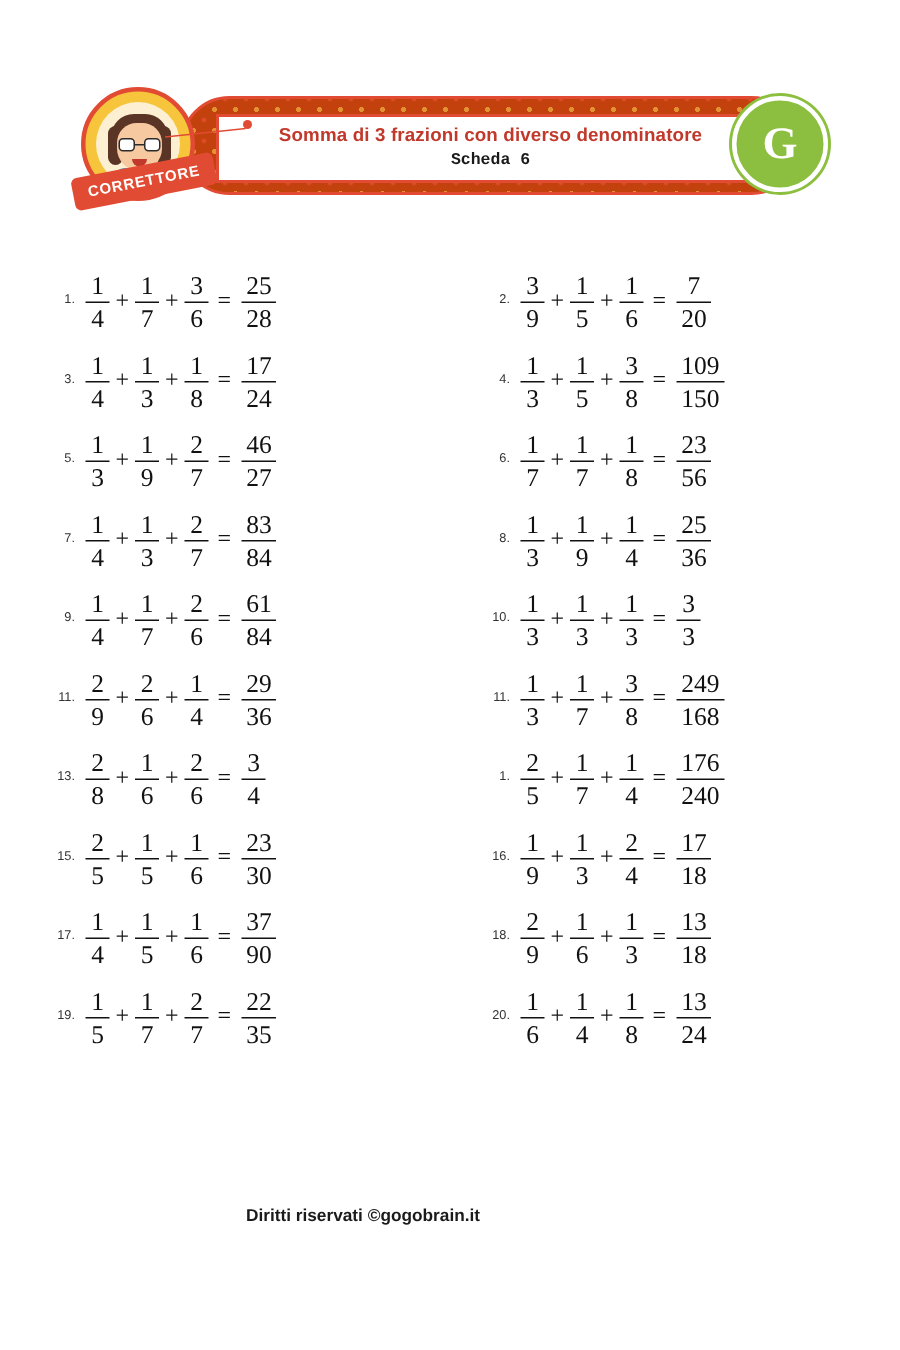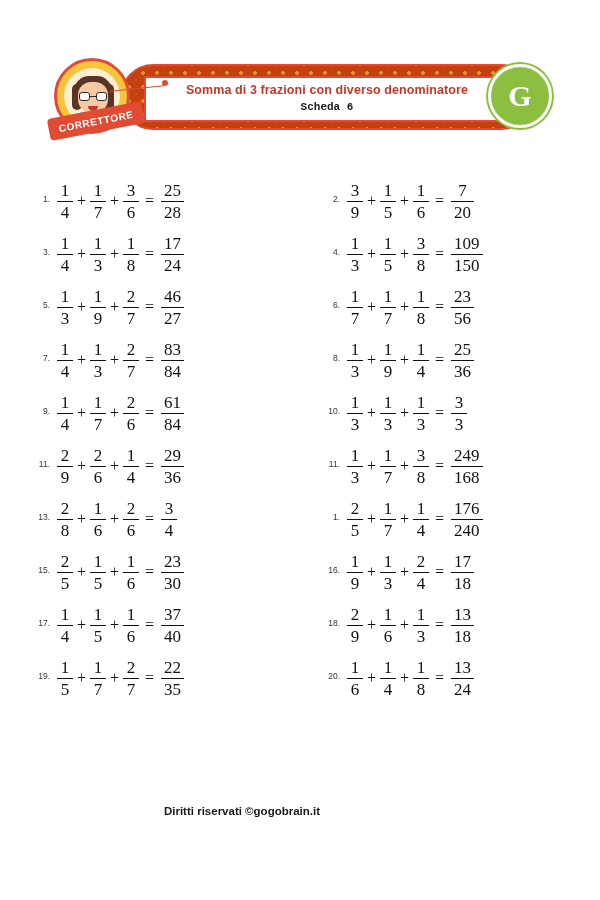--- a/index.html
+++ b/index.html
@@ -626,21 +626,21 @@
           <span class="op">+</span>
           <div class="frac">
             <div class="n">1</div>
             <div class="bar"></div>
             <div class="d">6</div>
           </div>
           <span class="eq">=</span>
           <div class="frac">
             <div class="n">37</div>
             <div class="bar"></div>
-            <div class="d">40</div>
+            <div class="d">90</div>
           </div>
         </div>
       </div>
       <div class="item">
         <div class="num">19.</div>
         <div class="expr">
           <div class="frac">
             <div class="n">1</div>
             <div class="bar"></div>
             <div class="d">5</div>

